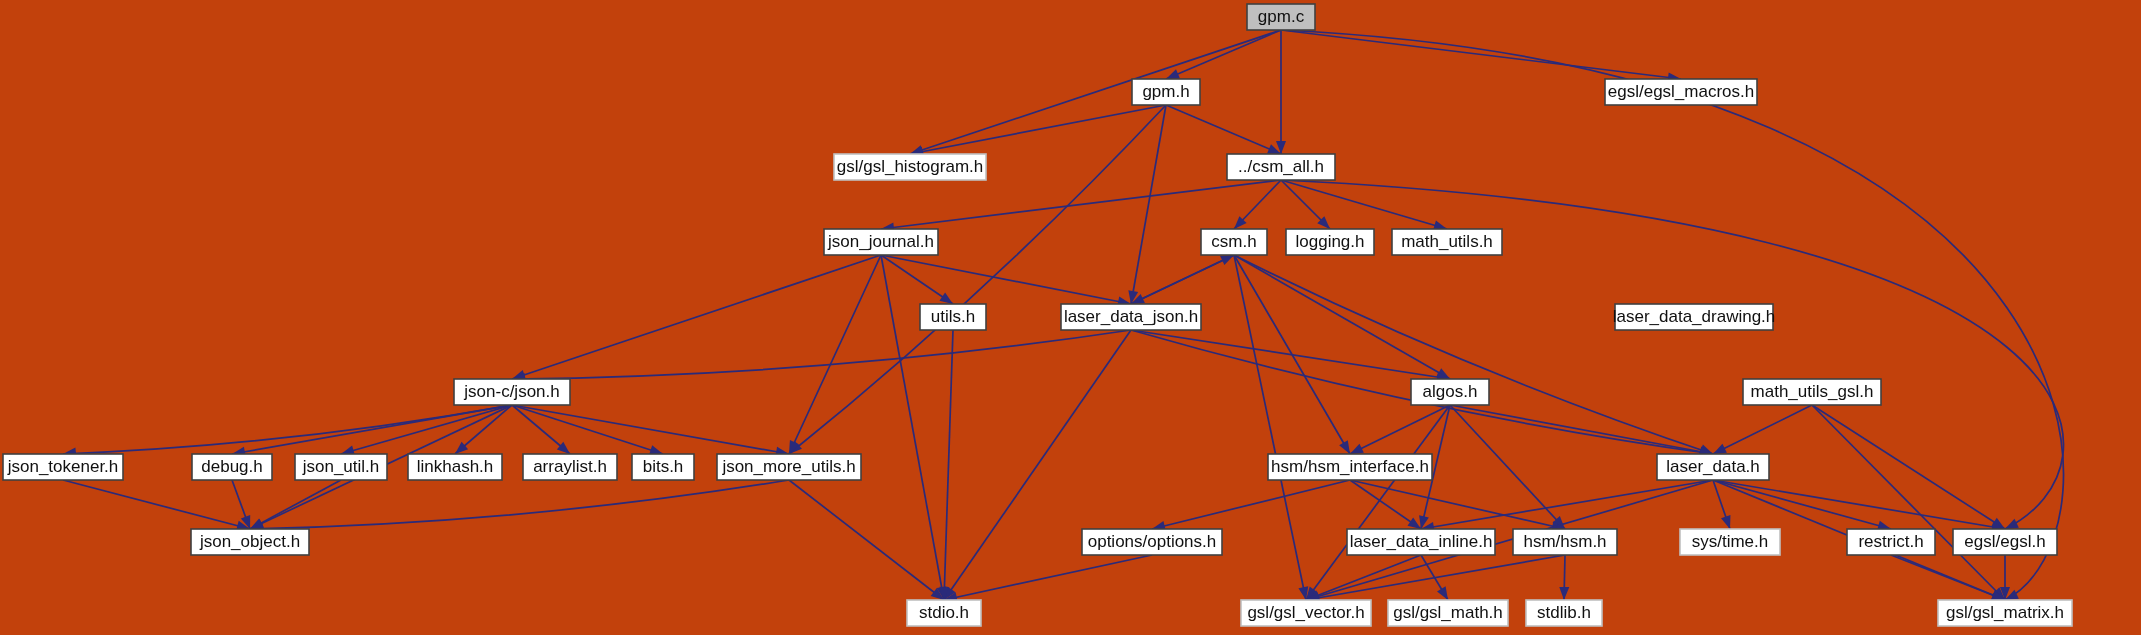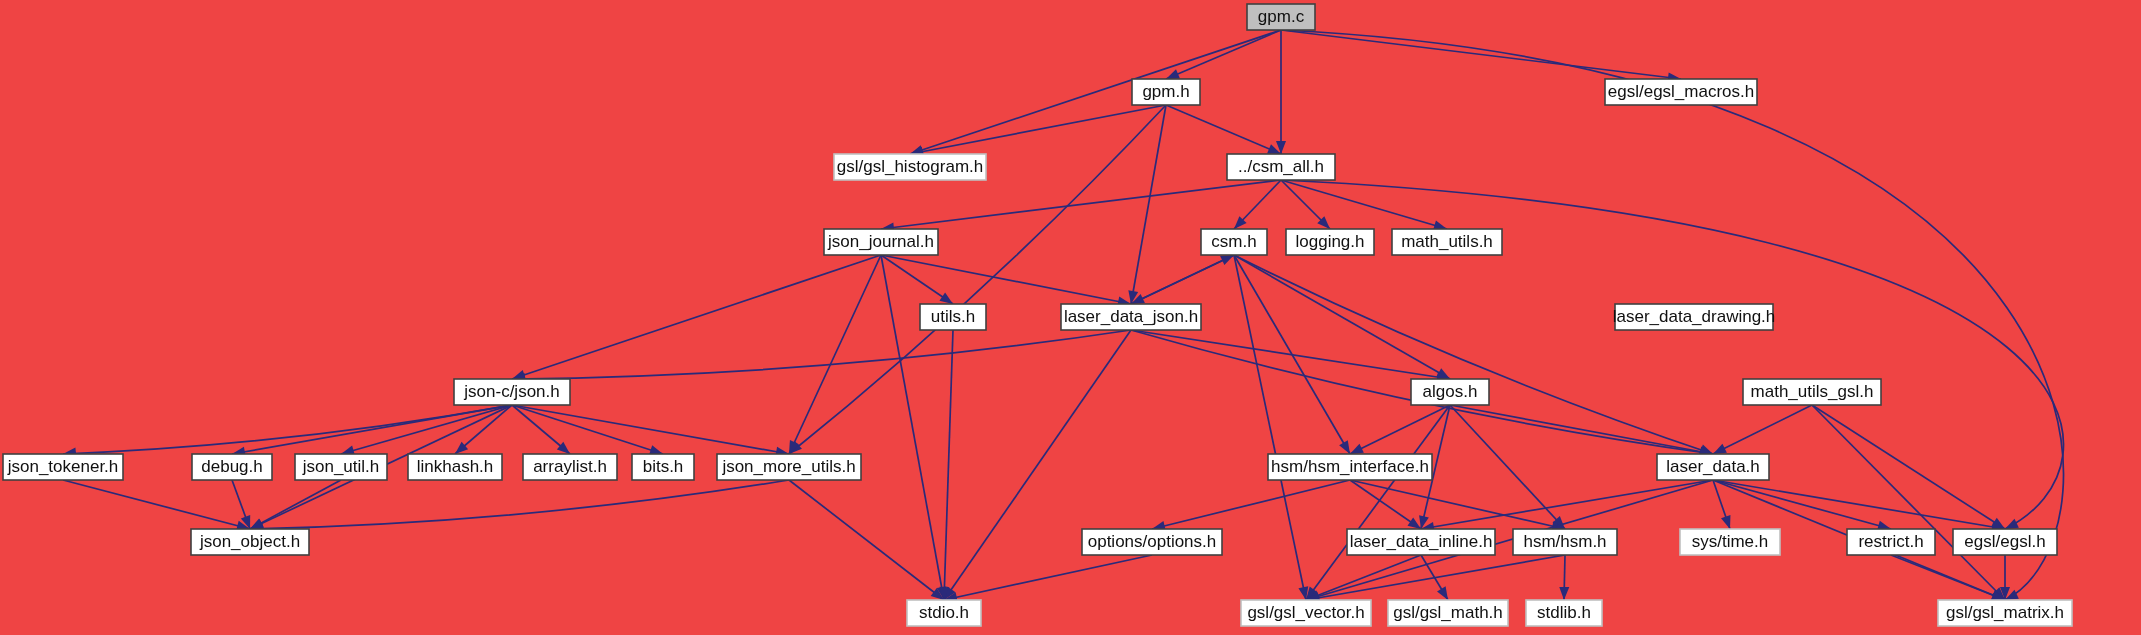--- a/index.html
+++ b/index.html
@@ -1,17 +1,17 @@
 <!DOCTYPE html>
 <html><head>
 <meta charset="utf-8">
 <style>
   html,body{margin:0;padding:0;background:#ffffff;}
   body{font-family:"Liberation Sans",sans-serif;}
-  #graph-wrap{position:relative;width:2141px;height:635px;background:#ef4444;overflow:hidden;}
+  #graph-wrap{position:relative;width:2141px;height:635px;background:#c2410c;overflow:hidden;}
   svg#dep-graph{position:absolute;left:0;top:0;width:2141px;height:635px;}
   .node-rect{fill:#ffffff;stroke:#404040;stroke-width:1.6;}
   .node-rect.root{fill:#bfbfbf;stroke:#404040;stroke-width:1.6;}
   .node-rect.ext{fill:#ffffff;stroke:#c0c0c0;stroke-width:1.6;}
   .node-label{font-family:"Liberation Sans",sans-serif;fill:#101010;font-size:17px;text-anchor:middle;dominant-baseline:middle;}
   .edge{fill:none;stroke:#2a2a7a;stroke-width:1.7;}
   .arrow-head{fill:#2a2a7a;stroke:none;}
   .node-g{cursor:pointer;}
 </style>
 </head>

